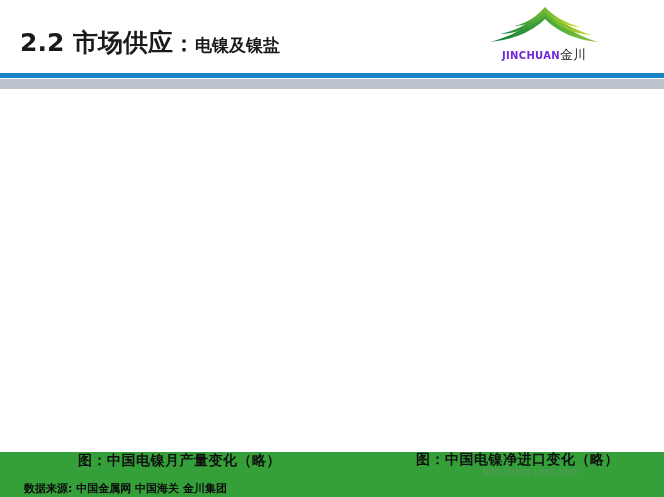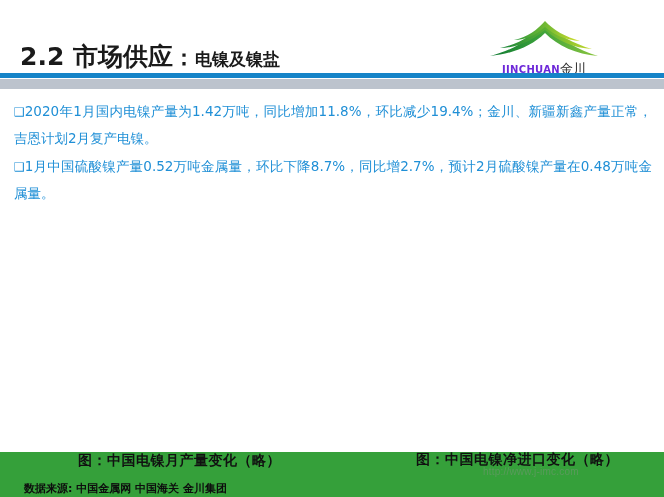--- a/index.html
+++ b/index.html
@@ -20,21 +20,21 @@
     position: absolute;
     left: 0; top: 0;
     width: 664px;
     height: 497px;
     background: #ffffff;
   }
 
   
   #header {
     position: absolute;
-    left: 0; top: 14px;
+    left: 0; top: 0;
     width: 664px;
     height: 72px;
     background: #ffffff;
   }
   #title-block {
     position: absolute;
     left: 20px;
     top: 30px;
     white-space: nowrap;
     line-height: 1;
@@ -228,24 +228,20 @@
       <div id="logo-text">
         <span class="logo-latin">JINCHUAN</span><span class="logo-cn">金川</span>
       </div>
     </div>
 
   </div>
 
   <div id="rule-blue"></div>
   <div id="rule-gray"></div>
 
-  <div id="body-text">
-    <p class="bullet-para"><span class="bullet-mark">❑</span><span>2020年1月国内电镍产量为1.42万吨，同比增加11.8%，环比减少19.4%；金川、新疆新鑫产量正常，吉恩计划2月复产电镍。</span></p>
-    <p class="bullet-para"><span class="bullet-mark">❑</span><span>1月中国硫酸镍产量0.52万吨金属量，环比下降8.7%，同比增2.7%，预计2月硫酸镍产量在0.48万吨金属量。</span></p>
-  </div>
 
   <div id="chart-area"></div>
 
   <div id="footer"></div>
 
   <div class="chart-caption" id="caption-left">图：中国电镍月产量变化（略）</div>
   <div class="chart-caption" id="caption-right">图：中国电镍净进口变化（略）</div>
   <div id="source-line">数据来源: 中国金属网  中国海关  金川集团</div>
   <div id="watermark">http://www.j-imc.com</div>
 

